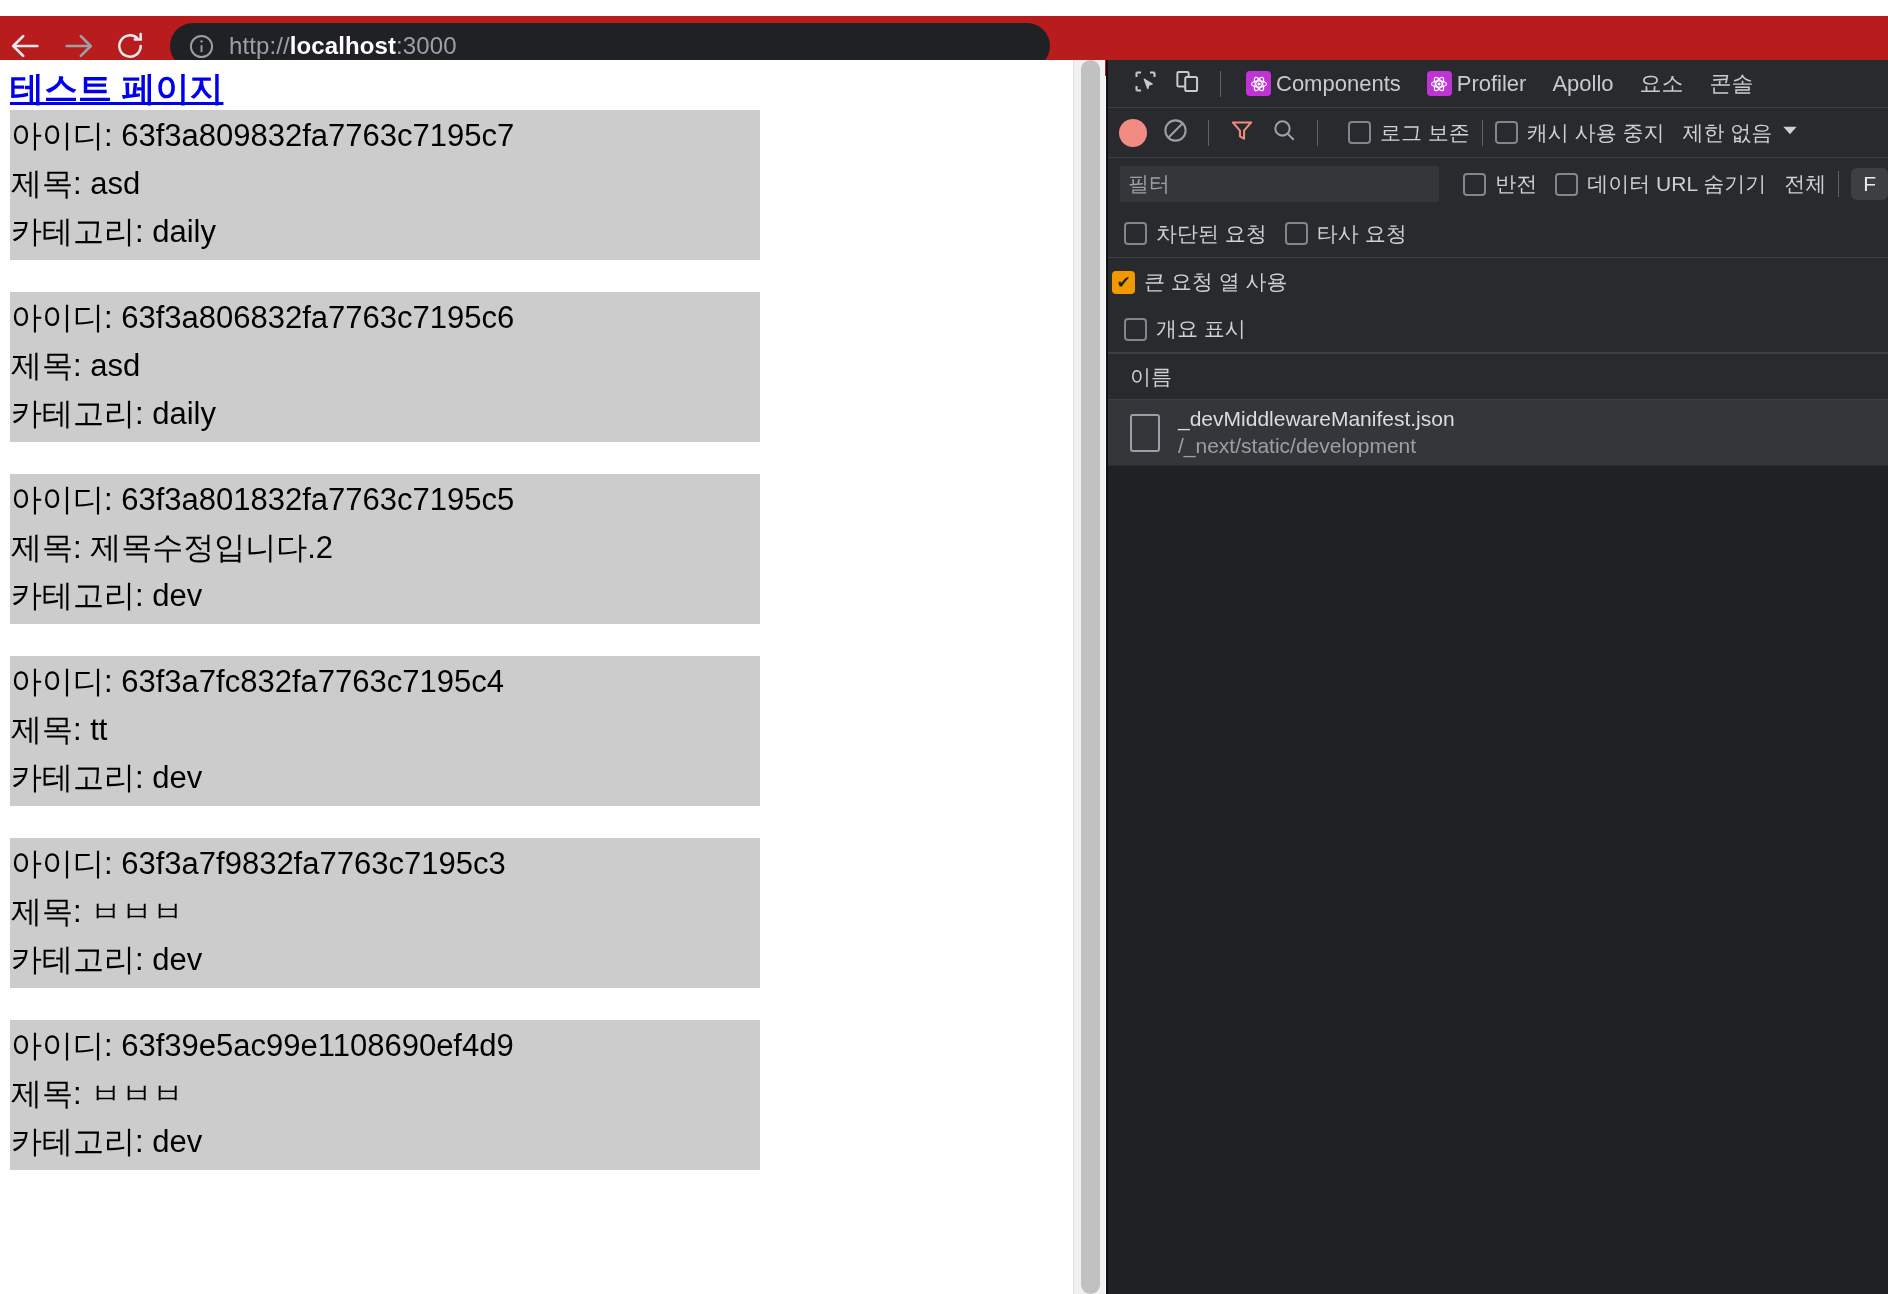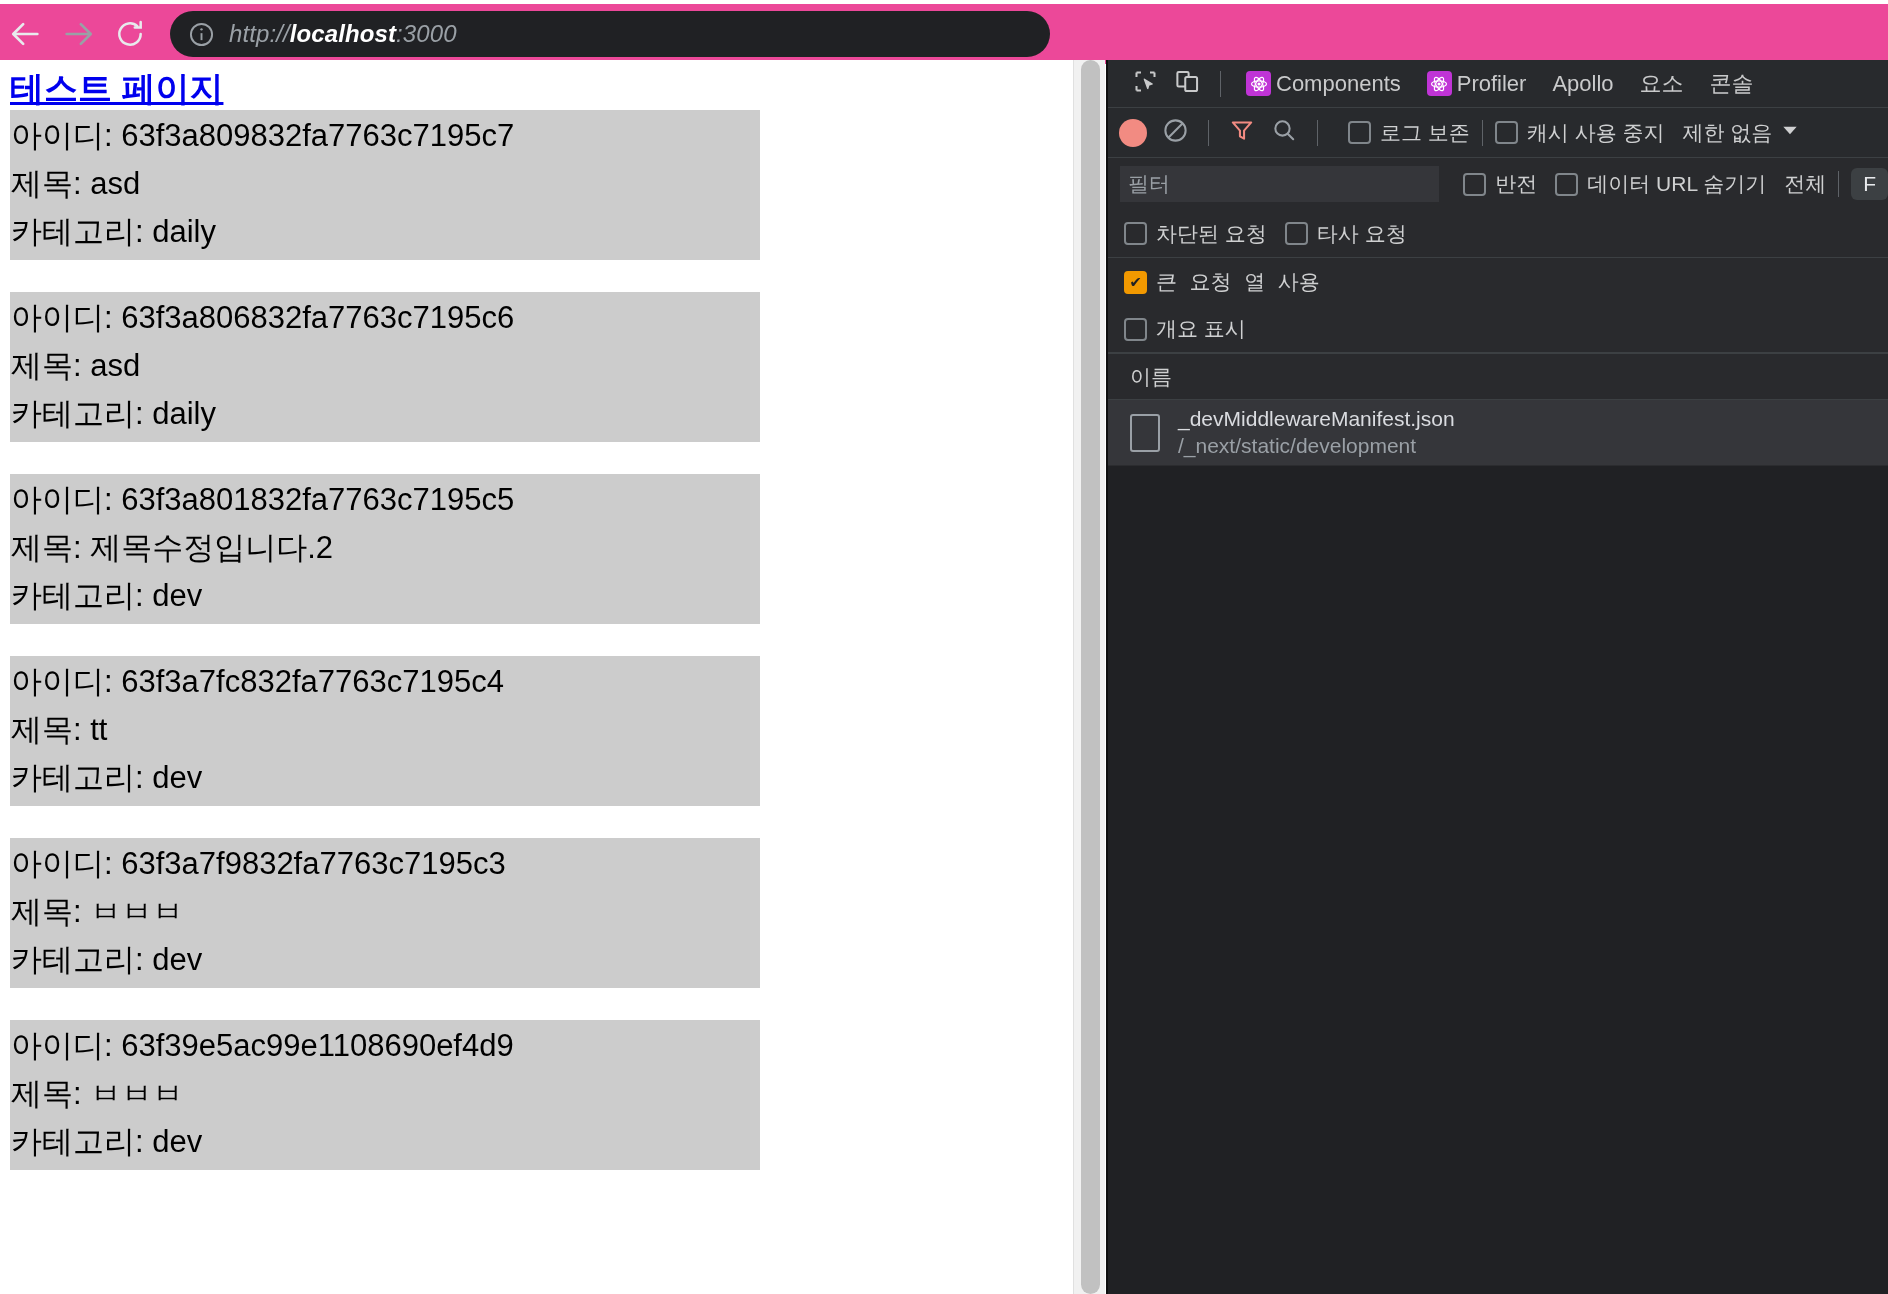--- a/index.html
+++ b/index.html
@@ -5,23 +5,23 @@
   * { box-sizing: border-box; margin: 0; padding: 0; }
   html, body {
     width: 1888px; height: 1294px;
     overflow: hidden;
     font-family: "Liberation Sans", "DejaVu Sans", sans-serif;
     background: #ffffff;
   }
 
   
   #browser-toolbar {
-    position: absolute; left: 0; top: 4px; width: 1888px; height: 60px;
-    background: #ec4899;
-    display: flex; align-items: center; font-style: italic;
+    position: absolute; left: 0; top: 16px; width: 1888px; height: 60px;
+    background: #b91c1c;
+    display: flex; align-items: center;
   }
   .nav-btn {
     width: 52px; height: 52px;
     display: flex; align-items: center; justify-content: center;
     flex: 0 0 auto;
   }
   .nav-btn svg { display: block; }
   #omnibox {
     margin-left: 14px;
     height: 46px; width: 880px;
@@ -159,21 +159,21 @@
     white-space: nowrap;
   }
 
   #dt-row3 {
     height: 48px; background: #292a2d;
     display: flex; align-items: center; padding-left: 12px;
     border-bottom: 1px solid #3c4043;
   }
   #dt-row4 {
     height: 48px; background: #292a2d;
-    display: flex; align-items: center; padding-left: 12px; font-family: Liberation Mono, monospace;
+    display: flex; align-items: center; 
   }
   #dt-row5 {
     height: 48px; background: #292a2d;
     display: flex; align-items: center; padding-left: 12px;
     border-bottom: 2px solid #3c4043;
   }
 
   #dt-colheader {
     height: 46px; background: #292a2d;
     display: flex; align-items: center; padding-left: 22px;

